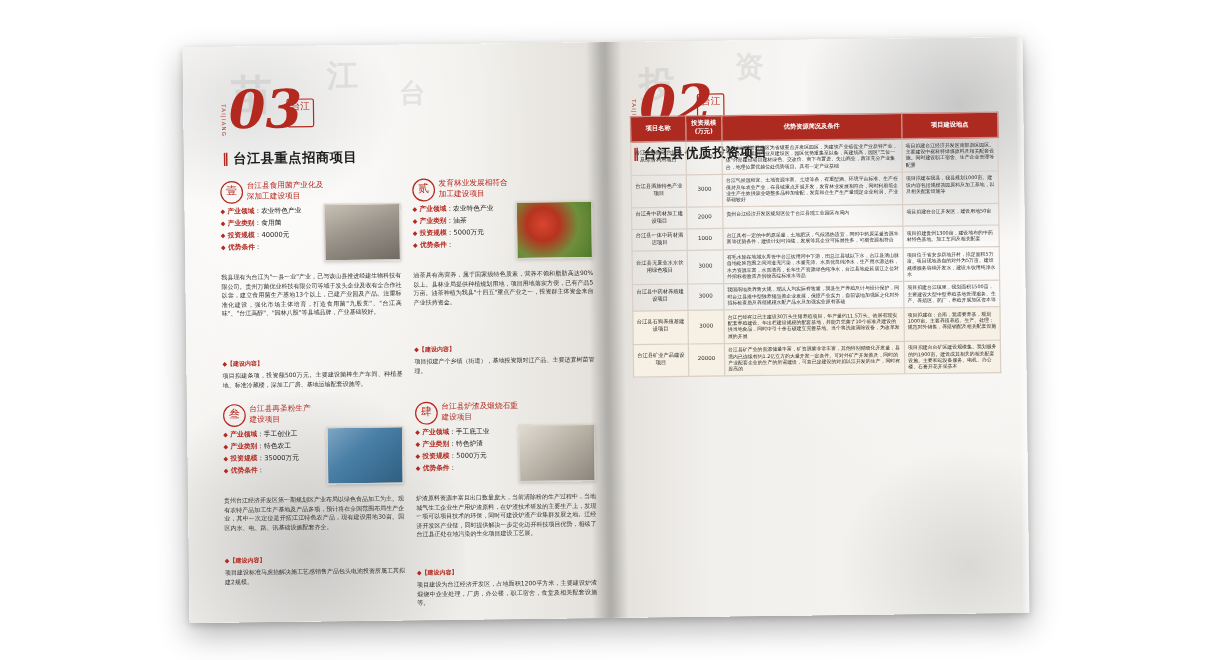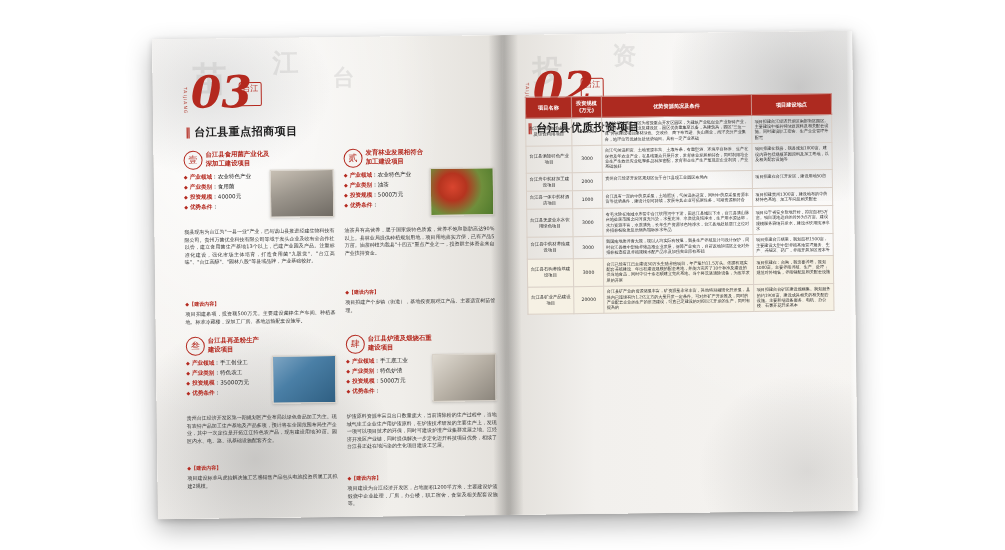--- a/index.html
+++ b/index.html
@@ -63,21 +63,21 @@
   }
   .title-bar{position:absolute;left:2px;top:48px;font-size:11px;color:#1d1d1d;font-weight:bold;letter-spacing:.5px;}
   .title-bar .tick{color:#b4291f;margin-right:3px;font-weight:bold;}
 
   
   .sec{position:absolute;width:150px;}
   .sec .ord{
     position:absolute;left:0;top:0;width:17px;height:17px;border:1px solid #b4291f;border-radius:50%;
     color:#b4291f;font-size:9px;text-align:center;line-height:16px;font-family:"DejaVu Serif","Liberation Serif",serif;
   }
-  .sec .sectitle{position:absolute;left:22px;top:0;font-size:6.4px;line-height:9px;color:#b4291f;font-weight:bold;}
+  .sec .sectitle{position:absolute;left:22px;top:0;font-size:6.4px;line-height:9px;color:#b4291f;font-weight:normal;}
   .bullets{position:absolute;left:0;top:22px;width:150px;}
   .bl{font-size:5.6px;line-height:9px;color:#222;margin-bottom:1px;white-space:nowrap;}
   .bl .dot{color:#b4291f;font-size:5px;margin-right:2px;}
   .bl .k{color:#b4291f;font-weight:bold;}
   .photo{position:absolute;width:62px;height:46px;border:1px solid #d8d2c9;
      box-shadow:0 1px 3px rgba(0,0,0,.18);overflow:hidden;}
   .ph1{background:linear-gradient(160deg,#c8c0b4 0%,#9b958c 45%,#6f6a63 100%);}
   .ph2{background:radial-gradient(circle at 35% 40%, #d9452f 0%, #b5341f 28%, #6f8f3c 60%, #4f7a2c 100%);}
   .ph3{background:linear-gradient(140deg,#7fa6c4 0%,#4a7fa6 40%,#2f5f82 100%);}
   .ph4{background:linear-gradient(140deg,#e0dbd2 0%,#b7b0a5 50%,#8b857c 100%);}

